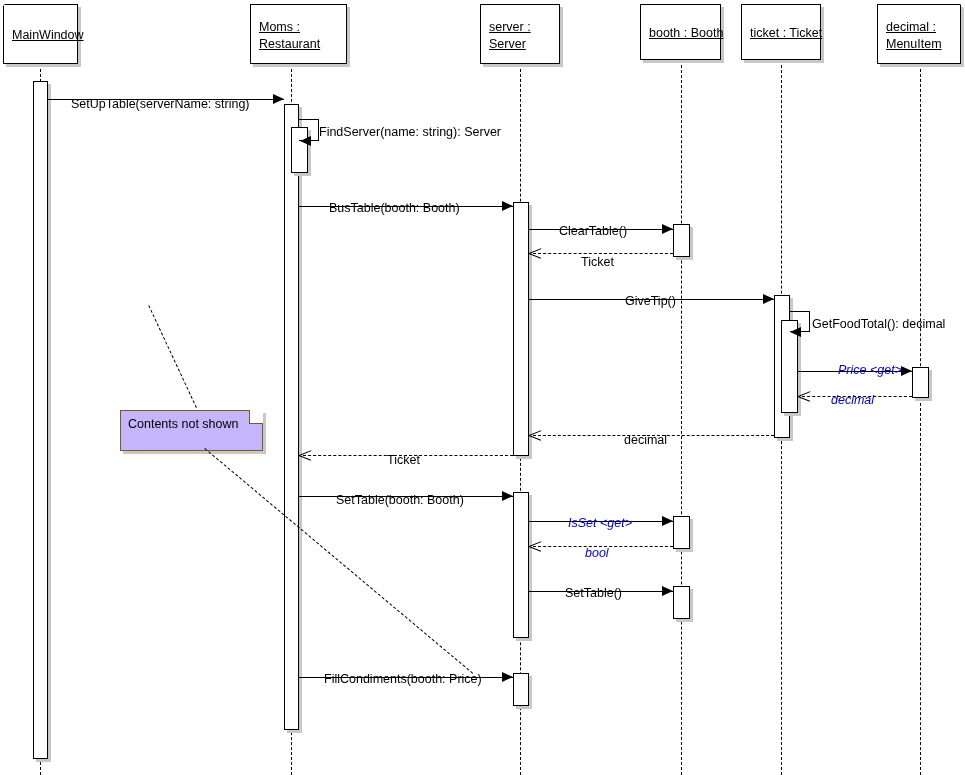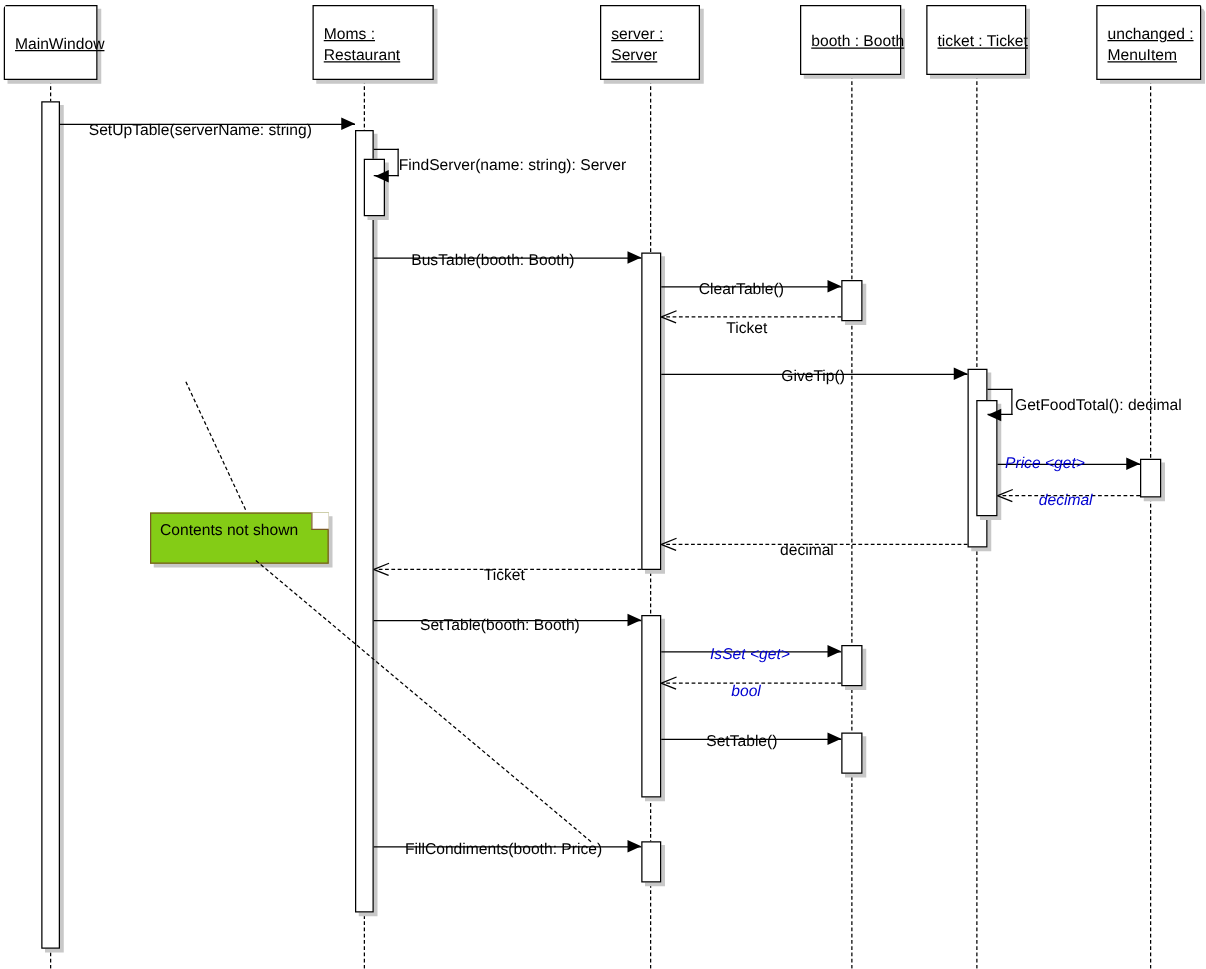--- a/index.html
+++ b/index.html
@@ -35,21 +35,21 @@
   .ah.open-l{width:12px;height:11px;border:none;}
   .ah.open-l::before,.ah.open-l::after{content:"";position:absolute;left:0;top:5px;
       width:13px;height:0;border-top:1px solid #000;transform-origin:0 0;}
   .ah.open-l::before{transform:rotate(-22deg);}
   .ah.open-l::after{transform:rotate(22deg);}
 
   
   .selfbox{position:absolute;border:1px solid #000;border-left:none;box-sizing:border-box;}
 
   
-  .note{position:absolute;background:#84cc16;border:1px solid #7a5a23;box-sizing:border-box;
+  .note{position:absolute;background:#c4b5fd;border:1px solid #7a5a23;box-sizing:border-box;
         box-shadow:3px 3px 0 0 #c8c8c8;font-size:12.5px;color:#000;line-height:17px;
         padding:5px 7px 4px 7px;}
   .note .fold{position:absolute;right:-1px;top:-1px;width:13px;height:13px;
         background:#fff;border-left:1px solid #7a5a23;border-bottom:1px solid #7a5a23;}
   .noteline{position:absolute;height:0;border-top:1px dashed #000;transform-origin:0 0;}
 </style>
 </head>
 <body>
 
 <div id="canvas">
@@ -88,21 +88,21 @@
   </div>
 
   <div class="obj" style="left:741px;top:4px;width:80px;height:56px;">
     <div class="lbl" style="top:20px;">
       <span>ticket : Ticket</span>
     </div>
   </div>
 
   <div class="obj" style="left:877px;top:4px;width:84px;height:60px;">
     <div class="lbl" style="top:14px;">
-      <span>unchanged :</span>
+      <span>decimal :</span>
       <span>MenuItem</span>
     </div>
   </div>
 
   <div class="act" style="left:33px;top:81px;width:15px;height:678px;"></div>
 
   <div class="act" style="left:284px;top:104px;width:15px;height:626px;"></div>
   <div class="act" style="left:291px;top:127px;width:17px;height:46px;"></div>
 
   <div class="act" style="left:513px;top:202px;width:16px;height:254px;"></div>
@@ -141,21 +141,21 @@
   <div class="msg" style="left:529px;top:299px;width:245px;"></div>
   <div class="ah solid-r" style="left:763px;top:294px;"></div>
   <div class="alabel" style="left:625px;top:279px;">GiveTip()</div>
 
   <div class="selfbox" style="left:790px;top:311px;width:20px;height:21px;"></div>
   <div class="ah solid-l" style="left:790px;top:327px;"></div>
   <div class="alabel" style="left:812px;top:302px;">GetFoodTotal(): decimal</div>
 
   <div class="msg" style="left:798px;top:371px;width:114px;"></div>
   <div class="ah solid-r" style="left:901px;top:366px;"></div>
-  <div class="alabel it" style="left:804px;top:348px;">Price &lt;get&gt;</div>
+  <div class="alabel it" style="left:838px;top:348px;">Price &lt;get&gt;</div>
 
   <div class="msg ret" style="left:802px;top:396px;width:110px;"></div>
   <div class="ah open-l" style="left:798px;top:391px;"></div>
   <div class="alabel it" style="left:831px;top:378px;">decimal</div>
 
   <div class="msg ret" style="left:533px;top:435px;width:241px;"></div>
   <div class="ah open-l" style="left:529px;top:430px;"></div>
   <div class="alabel it" style="left:624px;top:418px;font-style:normal;color:#000;">decimal</div>
 
   <div class="msg ret" style="left:303px;top:455px;width:210px;"></div>

